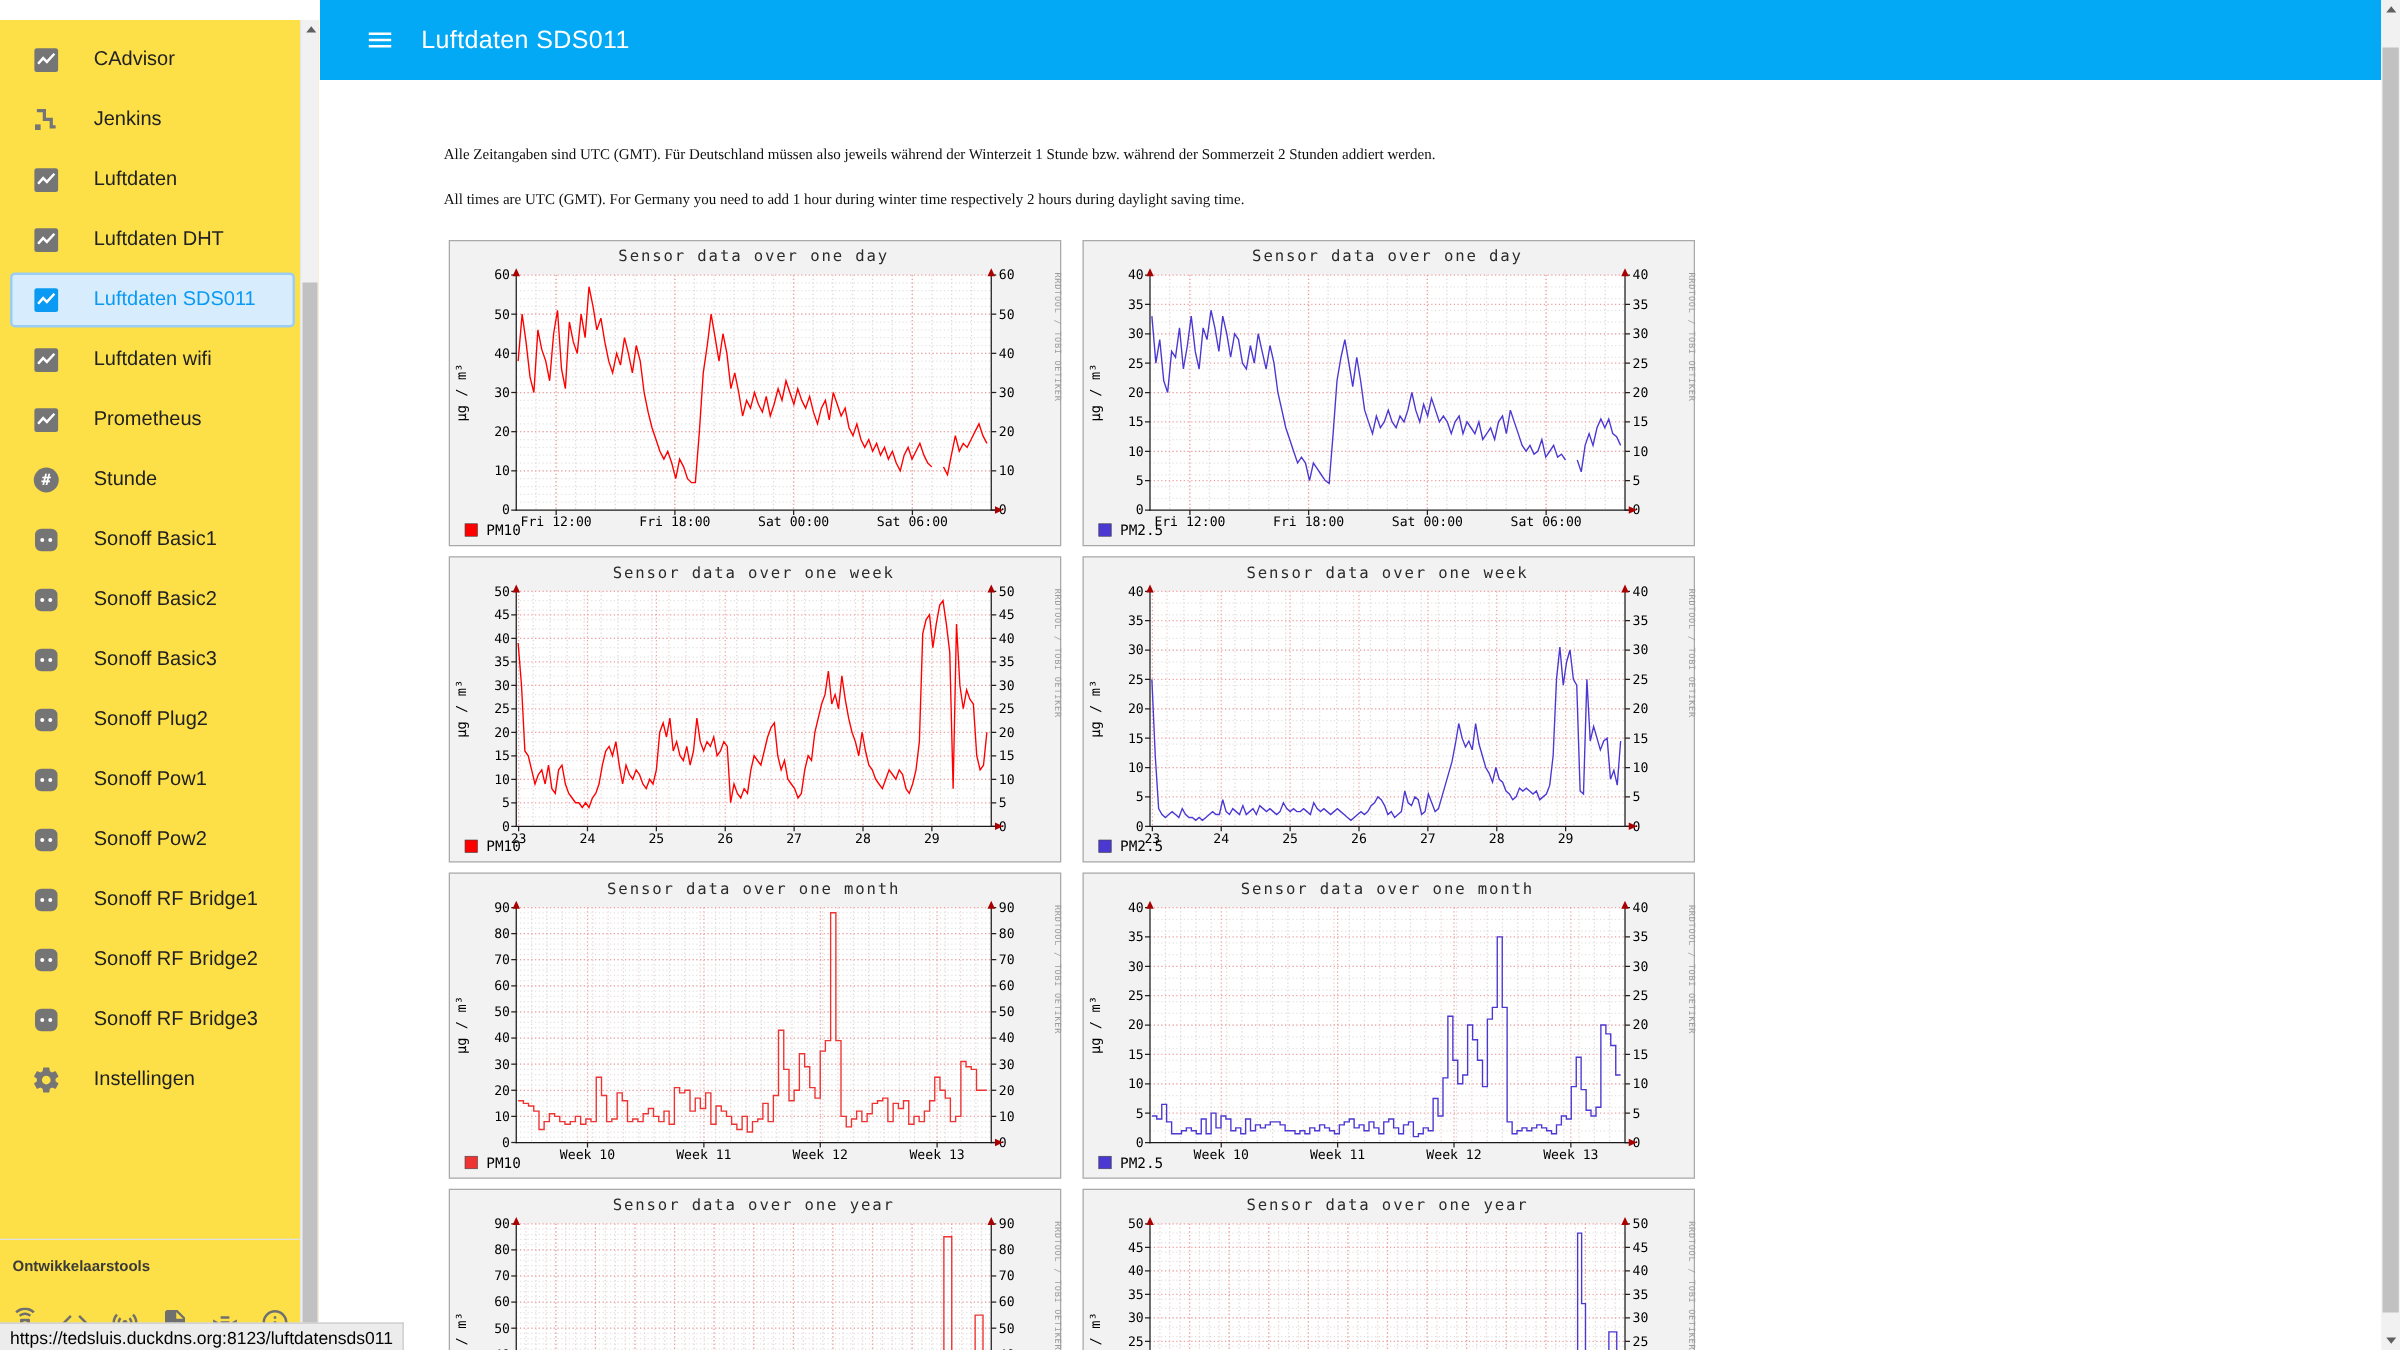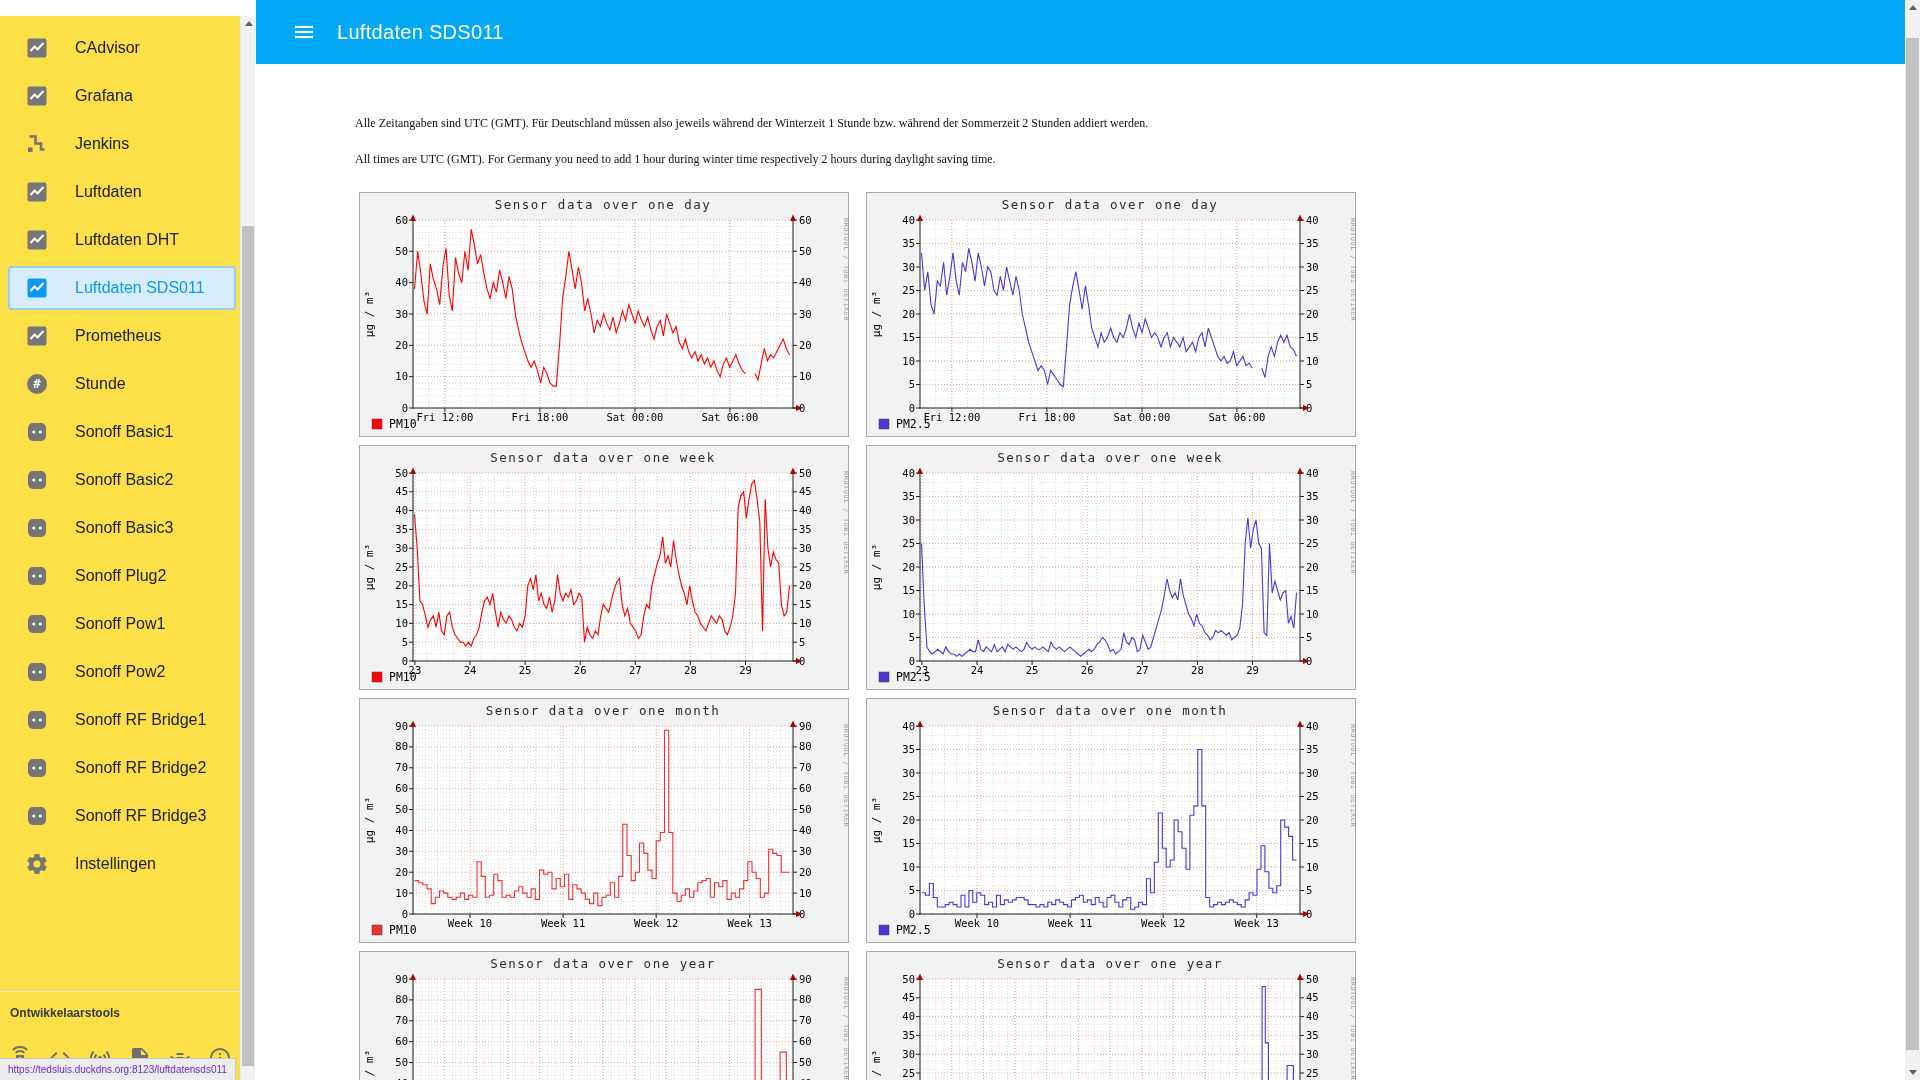--- a/index.html
+++ b/index.html
@@ -42,70 +42,70 @@
   .note.de{top:52px;}
   .note.en{top:88px;font-family:Liberation Serif, serif;}
   .chart-grid{position:absolute;left:103px;top:128px;display:grid;
         grid-template-columns:490px 490px;grid-auto-rows:245px;gap:8px 17px;}
   .chart{position:relative;background:#f2f2f2;border:1px solid #a9a9a9;box-sizing:border-box;}
   .chart svg{position:absolute;left:0;top:0;}
   svg text{font-family:"DejaVu Sans Mono",monospace;}
   
   .statusbar{position:absolute;left:0;bottom:0;height:22px;background:#ececec;
         border:1px solid #c9c9c9;border-left:none;border-bottom:none;display:flex;align-items:center;
-        padding:0 8px;z-index:20;font-size:10px;color:#6d28d9;box-sizing:border-box;}
+        padding:0 8px;z-index:20;font-size:14px;color:#000000;box-sizing:border-box;}
 </style>
 </head>
 <body>
 
 <div class="screen">
 
   <aside class="sidebar">
     <nav class="side-list" id="side-list">
         <div class="side-item">
           <span class="icon"><svg viewBox="0 0 24 24" width="24" height="24">
               <rect x="2.5" y="2.5" width="19" height="19" rx="2" fill="currentColor"></rect>
               <polyline points="5.5,15 9.5,10.5 12.5,13.5 18.5,7" fill="none" stroke="#fff" stroke-width="2"></polyline>
             </svg></span>
           <span class="label">CAdvisor</span>
         </div>
         <div class="side-item">
           <span class="icon"><svg viewBox="0 0 24 24" width="24" height="24">
+              <path d="M4.5 4.5 h6 v7 h5.5 v6 h3.5" fill="none" stroke="currentColor" stroke-width="2.6"></path>
+              <rect x="3" y="15.5" width="4.5" height="4.5" fill="currentColor"></rect>
+            </svg></span>
+          <span class="label">Jenkins</span>
+        </div>
+        <div class="side-item">
+          <span class="icon"><svg viewBox="0 0 24 24" width="24" height="24">
               <rect x="2.5" y="2.5" width="19" height="19" rx="2" fill="currentColor"></rect>
               <polyline points="5.5,15 9.5,10.5 12.5,13.5 18.5,7" fill="none" stroke="#fff" stroke-width="2"></polyline>
             </svg></span>
-          <span class="label">Grafana</span>
-        </div>
-        <div class="side-item">
-          <span class="icon"><svg viewBox="0 0 24 24" width="24" height="24">
-              <path d="M4.5 4.5 h6 v7 h5.5 v6 h3.5" fill="none" stroke="currentColor" stroke-width="2.6"></path>
-              <rect x="3" y="15.5" width="4.5" height="4.5" fill="currentColor"></rect>
-            </svg></span>
-          <span class="label">Jenkins</span>
+          <span class="label">Luftdaten</span>
         </div>
         <div class="side-item">
           <span class="icon"><svg viewBox="0 0 24 24" width="24" height="24">
               <rect x="2.5" y="2.5" width="19" height="19" rx="2" fill="currentColor"></rect>
               <polyline points="5.5,15 9.5,10.5 12.5,13.5 18.5,7" fill="none" stroke="#fff" stroke-width="2"></polyline>
             </svg></span>
-          <span class="label">Luftdaten</span>
-        </div>
-        <div class="side-item">
+          <span class="label">Luftdaten DHT</span>
+        </div>
+        <div class="side-item selected">
           <span class="icon"><svg viewBox="0 0 24 24" width="24" height="24">
               <rect x="2.5" y="2.5" width="19" height="19" rx="2" fill="currentColor"></rect>
               <polyline points="5.5,15 9.5,10.5 12.5,13.5 18.5,7" fill="none" stroke="#fff" stroke-width="2"></polyline>
             </svg></span>
-          <span class="label">Luftdaten DHT</span>
-        </div>
-        <div class="side-item selected">
+          <span class="label">Luftdaten SDS011</span>
+        </div>
+        <div class="side-item">
           <span class="icon"><svg viewBox="0 0 24 24" width="24" height="24">
               <rect x="2.5" y="2.5" width="19" height="19" rx="2" fill="currentColor"></rect>
               <polyline points="5.5,15 9.5,10.5 12.5,13.5 18.5,7" fill="none" stroke="#fff" stroke-width="2"></polyline>
             </svg></span>
-          <span class="label">Luftdaten SDS011</span>
+          <span class="label">Luftdaten wifi</span>
         </div>
         <div class="side-item">
           <span class="icon"><svg viewBox="0 0 24 24" width="24" height="24">
               <rect x="2.5" y="2.5" width="19" height="19" rx="2" fill="currentColor"></rect>
               <polyline points="5.5,15 9.5,10.5 12.5,13.5 18.5,7" fill="none" stroke="#fff" stroke-width="2"></polyline>
             </svg></span>
           <span class="label">Prometheus</span>
         </div>
         <div class="side-item">
           <span class="icon"><svg viewBox="0 0 24 24" width="24" height="24">

